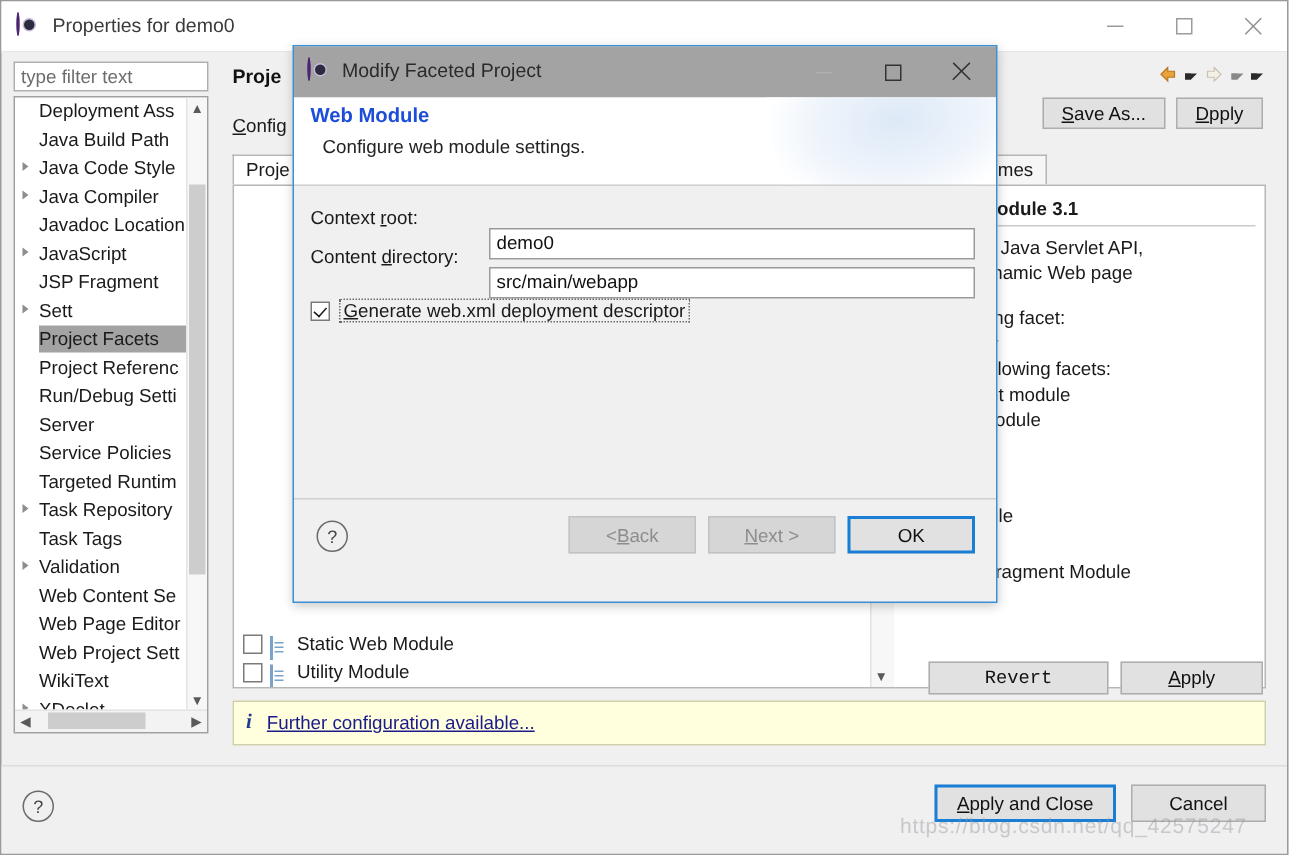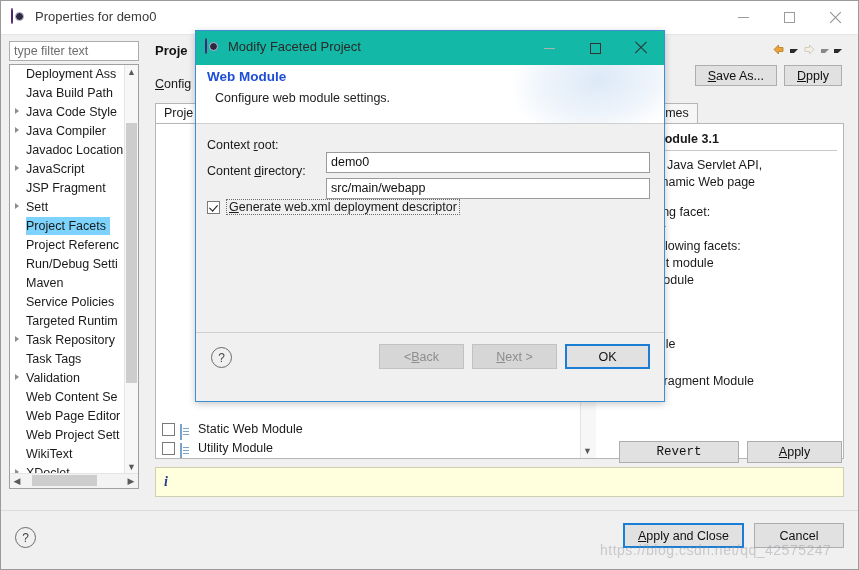--- a/index.html
+++ b/index.html
@@ -57,21 +57,21 @@
   .tree-panel{
     position:absolute;left:8px;top:63px;width:130px;height:425px;
     background:#fff;border:1px solid #a0a0a0;box-sizing:border-box;
     overflow:hidden;
   }
   .tree-list{position:absolute;left:0;top:0;width:116px;}
   .tree-item{
     height:19px;line-height:19px;white-space:nowrap;overflow:hidden;
     padding-left:16px;position:relative;font-size:12.5px;color:#1a1a1a;
   }
-  .tree-item.sel{background:#7dd3fc;display:inline-block;padding-right:4px;
+  .tree-item.sel{background:#a3a3a3;display:inline-block;padding-right:20px;
      margin-left:16px;padding-left:0;height:18px;line-height:18px;}
   .tree-row{height:19px;position:relative;}
   .tree-arrow{
     position:absolute;left:5px;top:5px;width:0;height:0;
     border-left:4px solid #8d8d8d;border-top:3.5px solid transparent;border-bottom:3.5px solid transparent;
   }
   
   .tree-vsb{
     position:absolute;right:0;top:0;width:13px;bottom:14px;background:#f7f7f7;border-left:1px solid #e4e4e4;
   }
@@ -158,21 +158,21 @@
   }
   .footer-buttons{position:absolute;right:14px;top:12px;display:flex;gap:10px;}
   .btn.tall{height:25px;padding:0 13px;}
 
   
   .modal{
     position:absolute;left:195px;top:30px;width:470px;height:372px;
     background:#f0f0f0;border:1px solid #3b8fd4;box-sizing:border-box;
     box-shadow:0 2px 7px rgba(0,0,0,.22);
   }
-  .modal-titlebar{position:absolute;left:0;top:0;right:0;height:34px;background:#14b8a6;}
+  .modal-titlebar{position:absolute;left:0;top:0;right:0;height:34px;background:#a3a3a3;}
   .modal-ticon{position:absolute;left:9px;top:8px;width:17px;height:17px;}
   .modal-ttext{position:absolute;left:32px;top:8px;font-size:13px;color:#2a2a2a;}
   .mwin{position:absolute;top:0;height:34px;width:46px;display:flex;align-items:center;justify-content:center;}
   .mwin-min{right:92px;} .mwin-max{right:46px;} .mwin-close{right:0;}
   .mwin-min i{display:block;width:11px;height:1px;background:#b0b0b0;}
   .mwin-max i{display:block;width:11px;height:11px;border:1.4px solid #333;box-sizing:border-box;}
   .mwin-close i{display:block;width:14px;height:14px;position:relative;}
   .mwin-close i:before,.mwin-close i:after{content:"";position:absolute;left:-1px;top:6px;width:16px;height:1.4px;background:#333;}
   .mwin-close i:before{transform:rotate(45deg);}
   .mwin-close i:after{transform:rotate(-45deg);}
@@ -257,21 +257,21 @@
           <div class="tree-row"><span class="tree-item">Java Build Path</span></div>
           <div class="tree-row"><span class="tree-arrow"></span><span class="tree-item">Java Code Style</span></div>
           <div class="tree-row"><span class="tree-arrow"></span><span class="tree-item">Java Compiler</span></div>
           <div class="tree-row"><span class="tree-item">Javadoc Location</span></div>
           <div class="tree-row"><span class="tree-arrow"></span><span class="tree-item">JavaScript</span></div>
           <div class="tree-row"><span class="tree-item">JSP Fragment</span></div>
           <div class="tree-row"><span class="tree-arrow"></span><span class="tree-item">Sett</span></div>
           <div class="tree-row"><span class="tree-item sel" style="display: inline-block;">Project Facets</span></div>
           <div class="tree-row"><span class="tree-item">Project Referenc</span></div>
           <div class="tree-row"><span class="tree-item">Run/Debug Setti</span></div>
-          <div class="tree-row"><span class="tree-item">Maven</span></div>
+          <div class="tree-row"><span class="tree-item">Server</span></div>
           <div class="tree-row"><span class="tree-item">Service Policies</span></div>
           <div class="tree-row"><span class="tree-item">Targeted Runtim</span></div>
           <div class="tree-row"><span class="tree-arrow"></span><span class="tree-item">Task Repository</span></div>
           <div class="tree-row"><span class="tree-item">Task Tags</span></div>
           <div class="tree-row"><span class="tree-arrow"></span><span class="tree-item">Validation</span></div>
           <div class="tree-row"><span class="tree-item">Web Content Se</span></div>
           <div class="tree-row"><span class="tree-item">Web Page Editor</span></div>
           <div class="tree-row"><span class="tree-item">Web Project Sett</span></div>
           <div class="tree-row"><span class="tree-item">WikiText</span></div>
           <div class="tree-row"><span class="tree-arrow"></span><span class="tree-item">XDoclet</span></div>
@@ -367,20 +367,21 @@
       <div class="bottom-buttons">
         <div class="btn" style="width:120px;font-family:Liberation Mono, monospace;">Revert</div>
         <div class="btn" style="width:95px;">
             <u class="mn">A</u>
             <span id="apply-rest">pply</span>
           </div>
       </div>
 
       <div class="info-bar">
         <span class="info-i">i</span>
+        <span class="info-link">Further configuration available...</span>
       </div>
     </div>
 
     <div class="footer">
       <div class="help-circle">?</div>
       <div class="footer-buttons">
         <div class="btn tall defaultbtn">
             <span id="aac-a"><u class="mn">A</u></span>
             <span id="aac-rest">pply and Close</span>
           </div>

